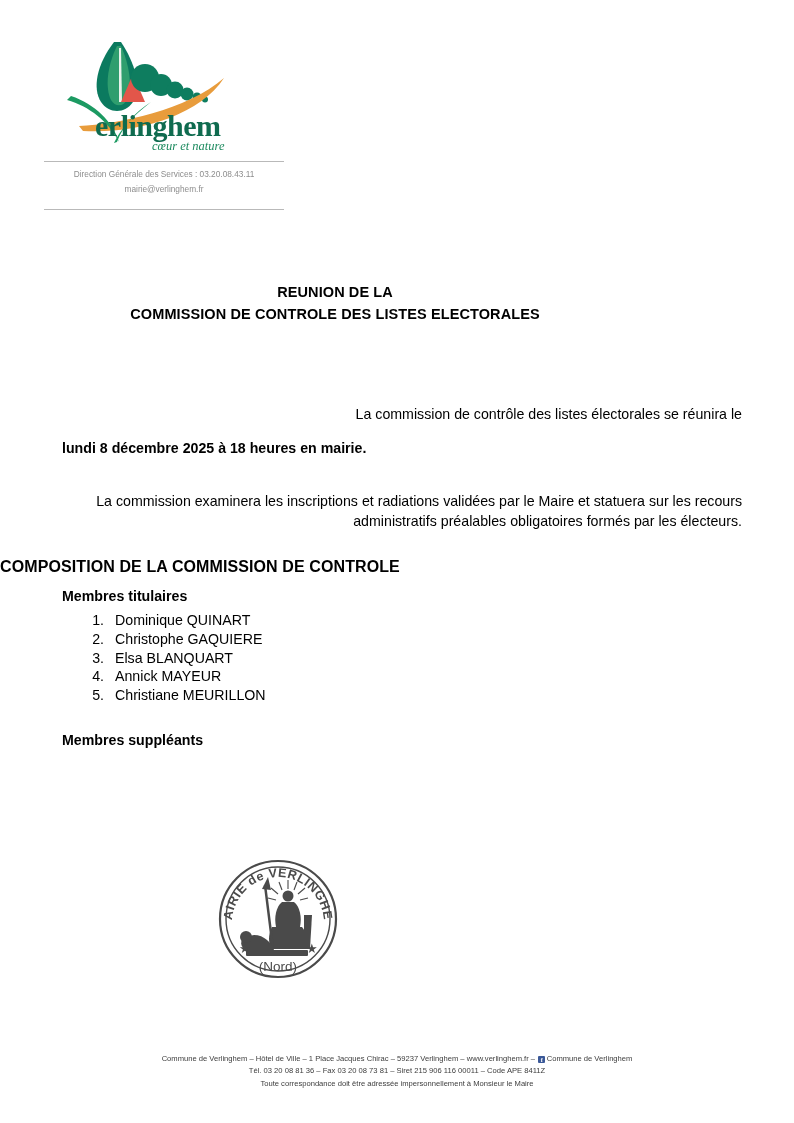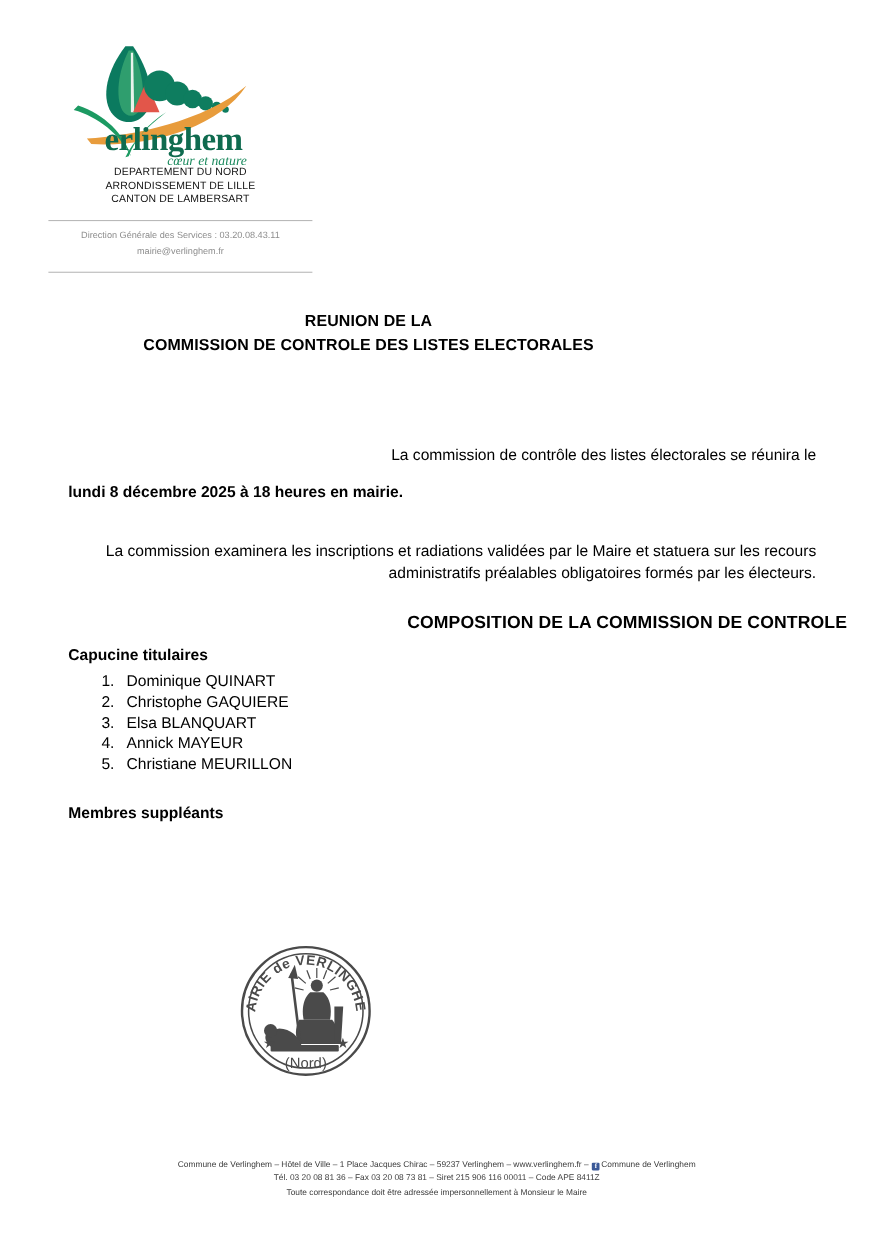--- a/index.html
+++ b/index.html
@@ -99,21 +99,21 @@
     padding-right: 42px;
   }
   .para-2 { margin-top: 35px; }
 
   
   .composition-title {
     position: absolute;
     left: 0;
     top: 558px;
     width: 794px;
-    text-align: right;
+    text-align: left;
     font-weight: bold;
     font-size: 16px;
     letter-spacing: 0.1px;
     padding-right: 24px;
     box-sizing: border-box;
   }
 
   .members {
     position: absolute;
     left: 62px;
@@ -201,25 +201,20 @@
 
         <path d="M8 70 C 30 76, 50 92, 60 112 C 54 92, 36 74, 12 66 Z" fill="#1c9a62"></path>
         <path d="M58 112 C 64 96, 76 82, 92 72 C 74 86, 62 98, 55 113 Z" fill="#1c9a62"></path>
 
         <text x="36" y="106" font-family="'Liberation Serif', serif" font-size="30" font-weight="bold" fill="#0f6b4f" letter-spacing="-0.5">erlinghem</text>
 
         <text x="93" y="120" font-family="'Liberation Serif', serif" font-size="12.5" font-style="italic" fill="#1c8a5e">cœur et nature</text>
       </svg>
     </div>
 
-    <div class="admin-lines">
-      <div>DEPARTEMENT DU NORD</div>
-      <div>ARRONDISSEMENT DE LILLE</div>
-      <div>CANTON DE LAMBERSART</div>
-    </div>
 
     <div class="rule rule-top"></div>
 
     <div class="contact-block">
       <div>Direction Générale des Services : 03.20.08.43.11</div>
       <div>mairie@verlinghem.fr</div>
     </div>
 
     <div class="rule rule-bottom"></div>
   </div>
@@ -231,21 +226,21 @@
 
   <div class="body-wrap">
     <p class="para">La commission de contrôle des listes électorales se réunira le</p>
     <p class="date-line">lundi 8 décembre 2025 à 18 heures en mairie.</p>
     <p class="para para-2">La commission examinera les inscriptions et radiations validées par le Maire et statuera sur les recours administratifs préalables obligatoires formés par les électeurs.</p>
   </div>
 
   <div class="composition-title">COMPOSITION DE LA COMMISSION DE CONTROLE</div>
 
   <div class="members">
-    <p class="member-heading">Capucine titulaires</p>
+    <p class="member-heading">Membres titulaires</p>
     <ol class="member-list">
       <li>Dominique QUINART</li>
       <li>Christophe GAQUIERE</li>
       <li>Elsa BLANQUART</li>
       <li>Annick MAYEUR</li>
       <li>Christiane MEURILLON</li>
     </ol>
 
     <p class="member-heading group-2">Membres suppléants</p>
   </div>

